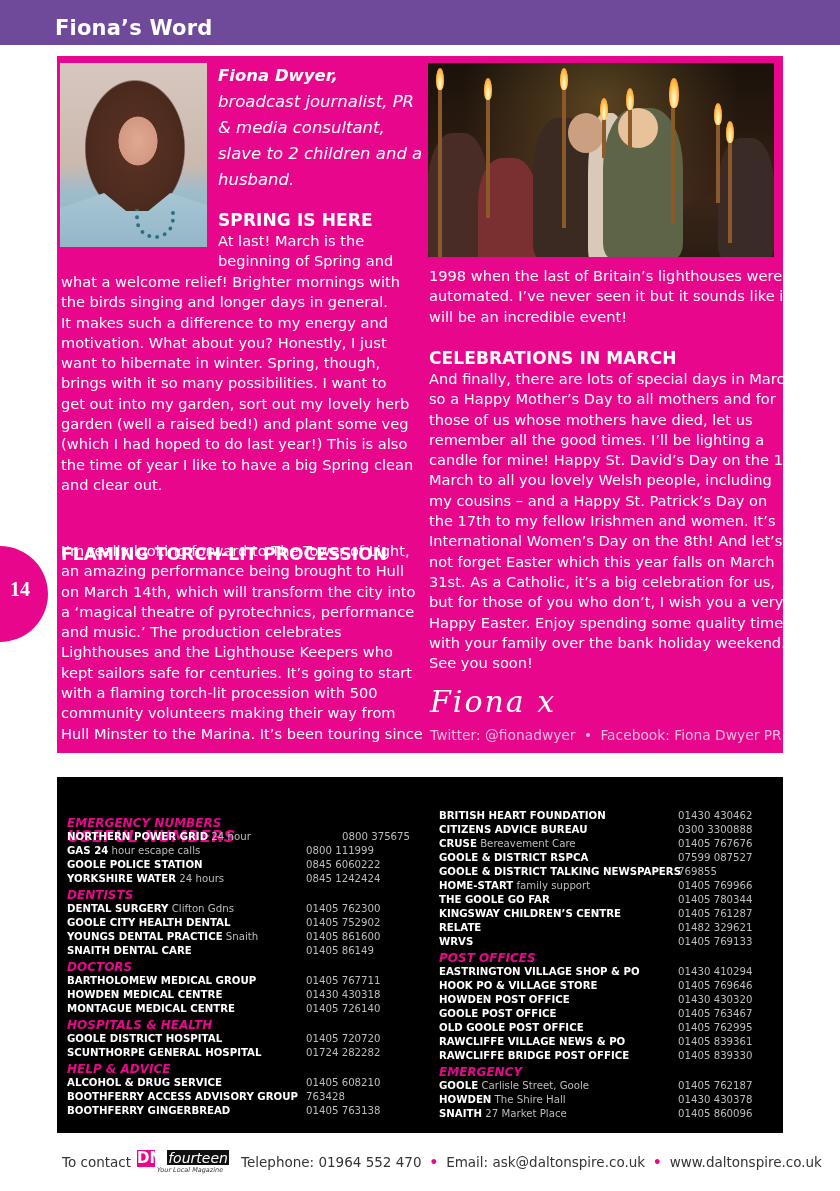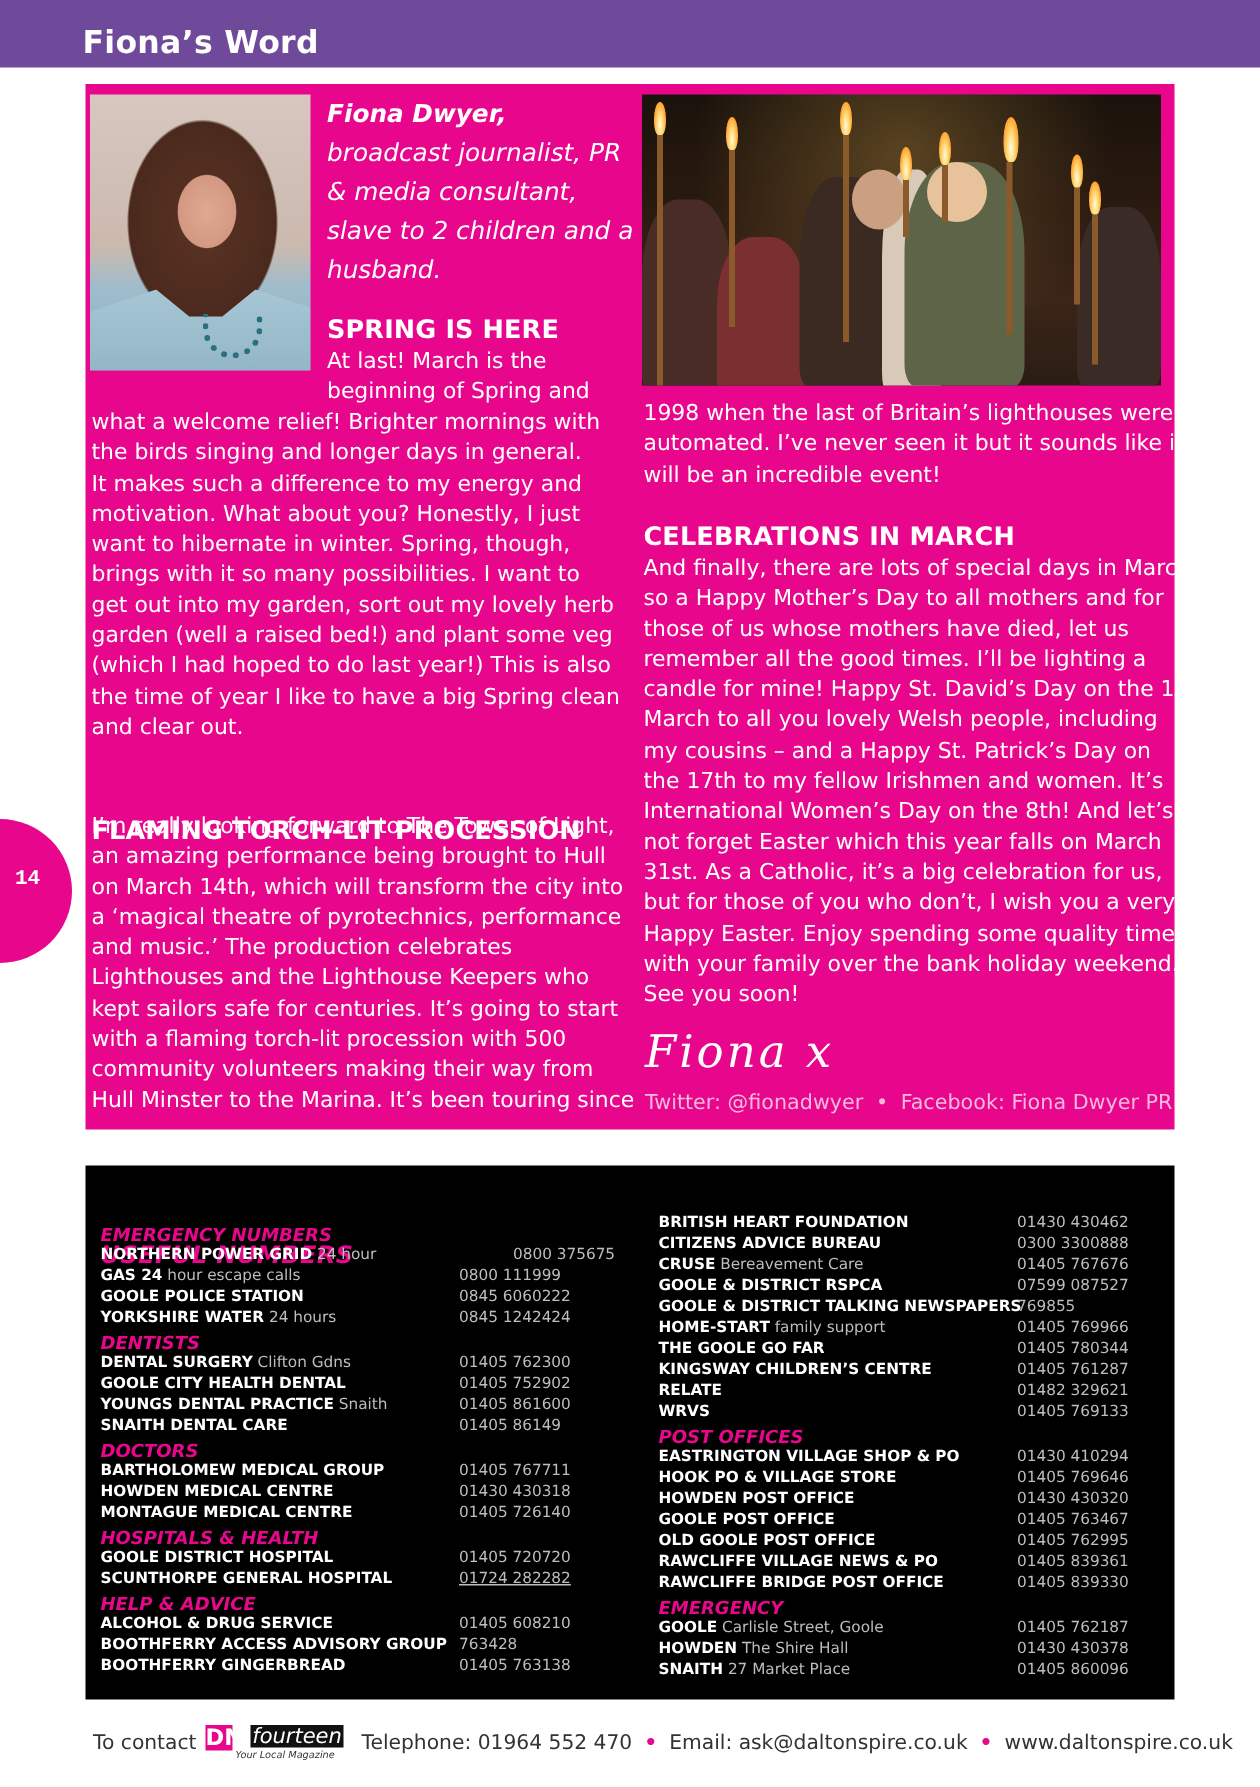--- a/index.html
+++ b/index.html
@@ -20,22 +20,22 @@
     position: absolute; left: 57px; top: 56px; width: 726px; height: 697px;
     background: #e8078c;
   }
 
   .page-number {
     position: absolute; left: -48px; top: 546px; width: 96px; height: 96px;
     border-radius: 50%; background: #e8078c;
   }
   .page-number span {
     position: absolute; left: 58px; top: 32px;
-    font-family: Liberation Mono, monospace; font-weight: bold;
-    font-size: 14px; color: #fff;
+    font-family: Liberation Serif, serif; font-weight: bold;
+    font-size: 20px; color: #fff;
   }
 
   .photo-headshot {
     position: absolute; left: 60px; top: 63px; width: 147px; height: 184px;
     background:
       radial-gradient(ellipse 32px 40px at 78px 78px, #e0a98f 0%, #d39883 60%, transparent 62%),
       radial-gradient(ellipse 70px 95px at 75px 85px, #5c3324 0%, #4a2a1d 70%, transparent 72%),
       linear-gradient(180deg, #d7c7bf 0%, #cbb9ae 55%, #9fbccb 70%, #8eb2c4 100%);
     overflow: hidden;
   }
@@ -254,21 +254,21 @@
       <div class="row"><span class="name">DENTAL SURGERY</span><span class="note"> Clifton Gdns</span><span class="phone" style="left: 239px;">01405 762300</span></div>
       <div class="row"><span class="name">GOOLE CITY HEALTH DENTAL</span><span class="note"></span><span class="phone" style="left: 239px;">01405 752902</span></div>
       <div class="row"><span class="name">YOUNGS DENTAL PRACTICE</span><span class="note"> Snaith</span><span class="phone" style="left: 239px;">01405 861600</span></div>
       <div class="row"><span class="name">SNAITH DENTAL CARE</span><span class="note"></span><span class="phone" style="left: 239px;"> 01405 86149</span></div>
       <div class="cat">DOCTORS</div>
       <div class="row"><span class="name">BARTHOLOMEW MEDICAL GROUP</span><span class="note"></span><span class="phone" style="left: 239px;">01405 767711</span></div>
       <div class="row"><span class="name">HOWDEN MEDICAL CENTRE</span><span class="note"></span><span class="phone" style="left: 239px;">01430 430318</span></div>
       <div class="row"><span class="name">MONTAGUE MEDICAL CENTRE</span><span class="note"></span><span class="phone" style="left: 239px;">01405 726140</span></div>
       <div class="cat">HOSPITALS &amp; HEALTH</div>
       <div class="row"><span class="name">GOOLE DISTRICT HOSPITAL</span><span class="note"></span><span class="phone" style="left: 239px;">01405 720720</span></div>
-      <div class="row"><span class="name">SCUNTHORPE GENERAL HOSPITAL</span><span class="note"></span><span class="phone" style="left: 239px; text-decoration: underline;">01724 282282</span></div>
+      <div class="row"><span class="name">SCUNTHORPE GENERAL HOSPITAL</span><span class="note"></span><span class="phone" style="left: 239px;">01724 282282</span></div>
       <div class="cat">HELP &amp; ADVICE</div>
       <div class="row"><span class="name">ALCOHOL &amp; DRUG SERVICE</span><span class="note"></span><span class="phone" style="left: 239px;">01405 608210</span></div>
       <div class="row"><span class="name">BOOTHFERRY ACCESS ADVISORY GROUP</span><span class="note"></span><span class="phone" style="left: 239px;">763428</span></div>
       <div class="row"><span class="name">BOOTHFERRY GINGERBREAD</span><span class="note"></span><span class="phone" style="left: 239px;">01405 763138</span></div>
     </div>
   <div class="col" id="right-col" style="left:382px;top:32px;width:340px;">
       <div class="row"><span class="name">BRITISH HEART FOUNDATION</span><span class="note"></span><span class="phone" style="left: 239px;">01430 430462</span></div>
       <div class="row"><span class="name">CITIZENS ADVICE BUREAU</span><span class="note"></span><span class="phone" style="left: 239px;">0300 3300888</span></div>
       <div class="row"><span class="name">CRUSE</span><span class="note"> Bereavement Care</span><span class="phone" style="left: 239px;">01405 767676</span></div>
       <div class="row"><span class="name">GOOLE &amp; DISTRICT RSPCA</span><span class="note"></span><span class="phone" style="left: 239px;">07599 087527</span></div>

